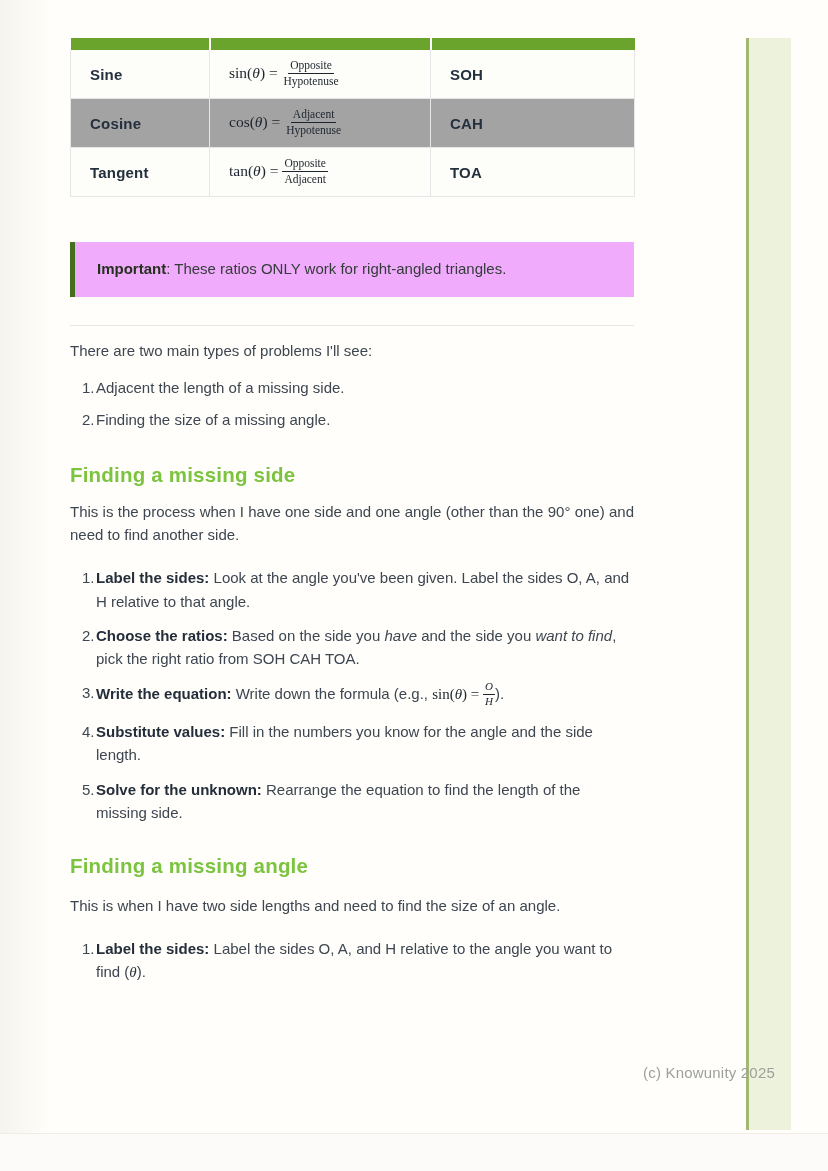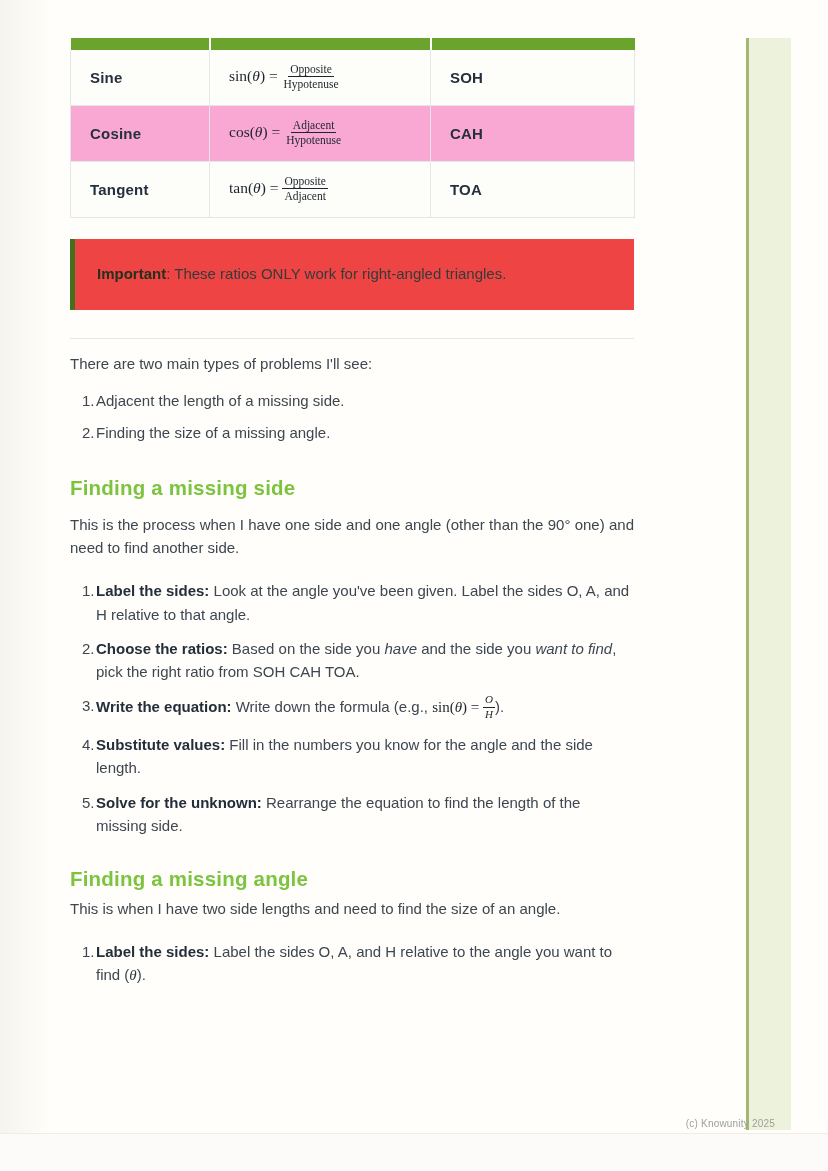--- a/index.html
+++ b/index.html
@@ -32,49 +32,49 @@
   .trig-table{width:564px;border-collapse:collapse;table-layout:fixed;}
   .trig-table col.c1{width:139px;}
   .trig-table col.c2{width:221px;}
   .trig-table col.c3{width:204px;}
   .trig-table th{
     background:#6aa42c;height:12px;padding:0;
     border-right:2px solid #ffffff;
   }
   .trig-table th:last-child{border-right:none;}
   .trig-table td{
-    height:55px;padding:0 0 0 19px;
+    height:48px;padding:0 0 0 19px;
     border:1px solid #e4e6e8;border-top:none;
     vertical-align:middle;
     font-size:15px;
   }
-  .trig-table tr.alt td{background:#f9a8d4;}
+  .trig-table tr.alt td{background:#a3a3a3;}
   .trig-table tr:not(.alt) td{background:#fdfdf9;}
   .td-name,.td-mnemonic{font-weight:bold;color:#24303d;letter-spacing:.2px;}
   .math{
     font-family:"Liberation Serif","DejaVu Serif",serif;
     font-size:15.5px;color:#1c242e;white-space:nowrap;
   }
   .math .theta{font-style:italic;}
   .frac{
     display:inline-flex;flex-direction:column;align-items:center;
     vertical-align:middle;font-size:11.5px;line-height:1.25;
     transform:translateY(-1px);
   }
   .frac .fnum{border-bottom:1px solid #1c242e;padding:0 2px;}
   .frac .fden{padding:0 2px;}
   .frac.small{font-size:11px;}
   .frac.small .fnum,.frac.small .fden{font-style:italic;}
 
   
   .callout{
-    margin-top:21px;
-    background:#ef4444;
+    margin-top:45px;
+    background:#f0abfc;
     border-left:5px solid #44701d;
-    padding:24px 22px;
+    padding:16px 22px;
     font-size:15px;line-height:1.5;color:#333c38;
   }
   .callout strong{color:#26301f;}
 
   .divider{margin-top:28px;border:none;border-top:1px solid #e8e6e1;height:0;}
 
   
   .h2{
     margin-top:19px;
     font-size:27px;font-weight:bold;color:#5c9e2f;
@@ -107,22 +107,22 @@
     font-family:"Liberation Serif","DejaVu Serif",serif;
     font-size:15px;color:#1c242e;white-space:nowrap;
   }
   .inline-math .theta{font-style:italic;}
   .theta-serif{
     font-family:"Liberation Serif","DejaVu Serif",serif;
     font-style:italic;font-size:15px;color:#2a333e;
   }
 
   .footer{
-    position:absolute;top:1118px;right:53px;
-    font-size:10px;color:#9da09b;letter-spacing:.2px;
+    position:absolute;top:1064px;right:53px;
+    font-size:15px;color:#9da09b;letter-spacing:.2px;
     z-index:3;
   }
 </style>
 </head>
 <body>
 
 <div class="stage">
   <div class="left-edge"></div>
 
   <div class="content">
@@ -218,21 +218,21 @@
         <span class="num">4.</span>
         <span class="step-body"><strong>Substitute values:</strong><span> Fill in the numbers you know for the angle and the side length.</span></span>
       </div>
       <div class="step">
         <span class="num">5.</span>
         <span class="step-body"><strong>Solve for the unknown:</strong><span> Rearrange the equation to find the length of the missing side.</span></span>
       </div>
     </div>
 
     <div class="h3" style="margin-top:30px;">Finding a missing angle</div>
-    <div class="para" style="margin-top:6px;">This is when I have two side lengths and need to find the size of an angle.</div>
+    <div class="para" style="margin-top:16px;">This is when I have two side lengths and need to find the size of an angle.</div>
 
     <div class="list" style="margin-top:20px;">
       <div class="step">
         <span class="num">1.</span>
         <span class="step-body"><strong>Label the sides:</strong><span> Label the sides O, A, and H relative to the angle you want to find (</span><span class="theta-serif">θ</span><span>).</span></span>
       </div>
     </div>
 
   </div>
 

